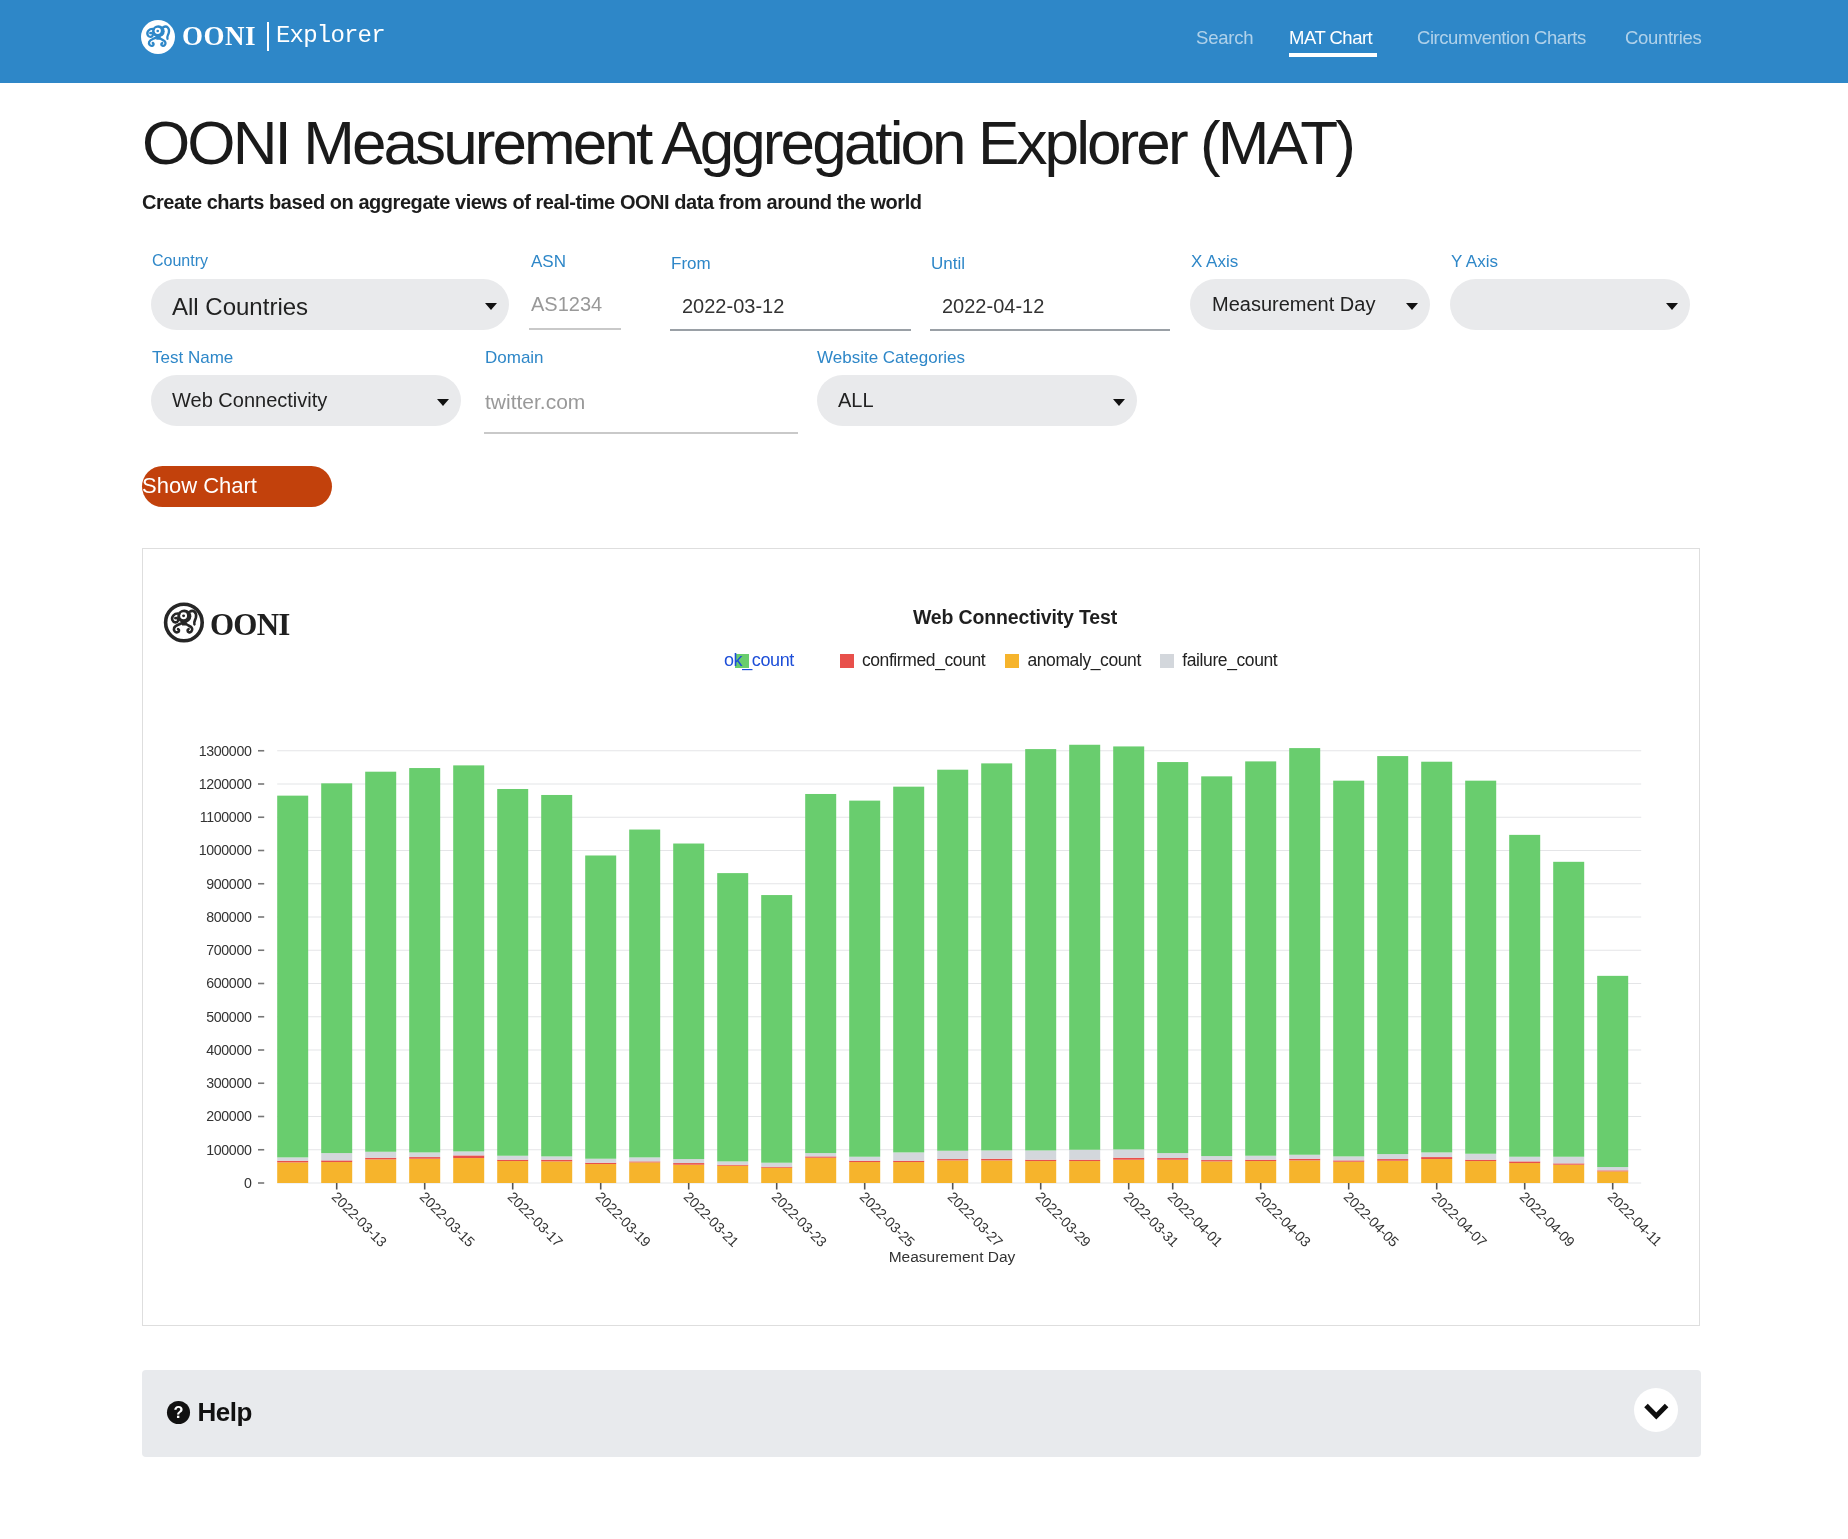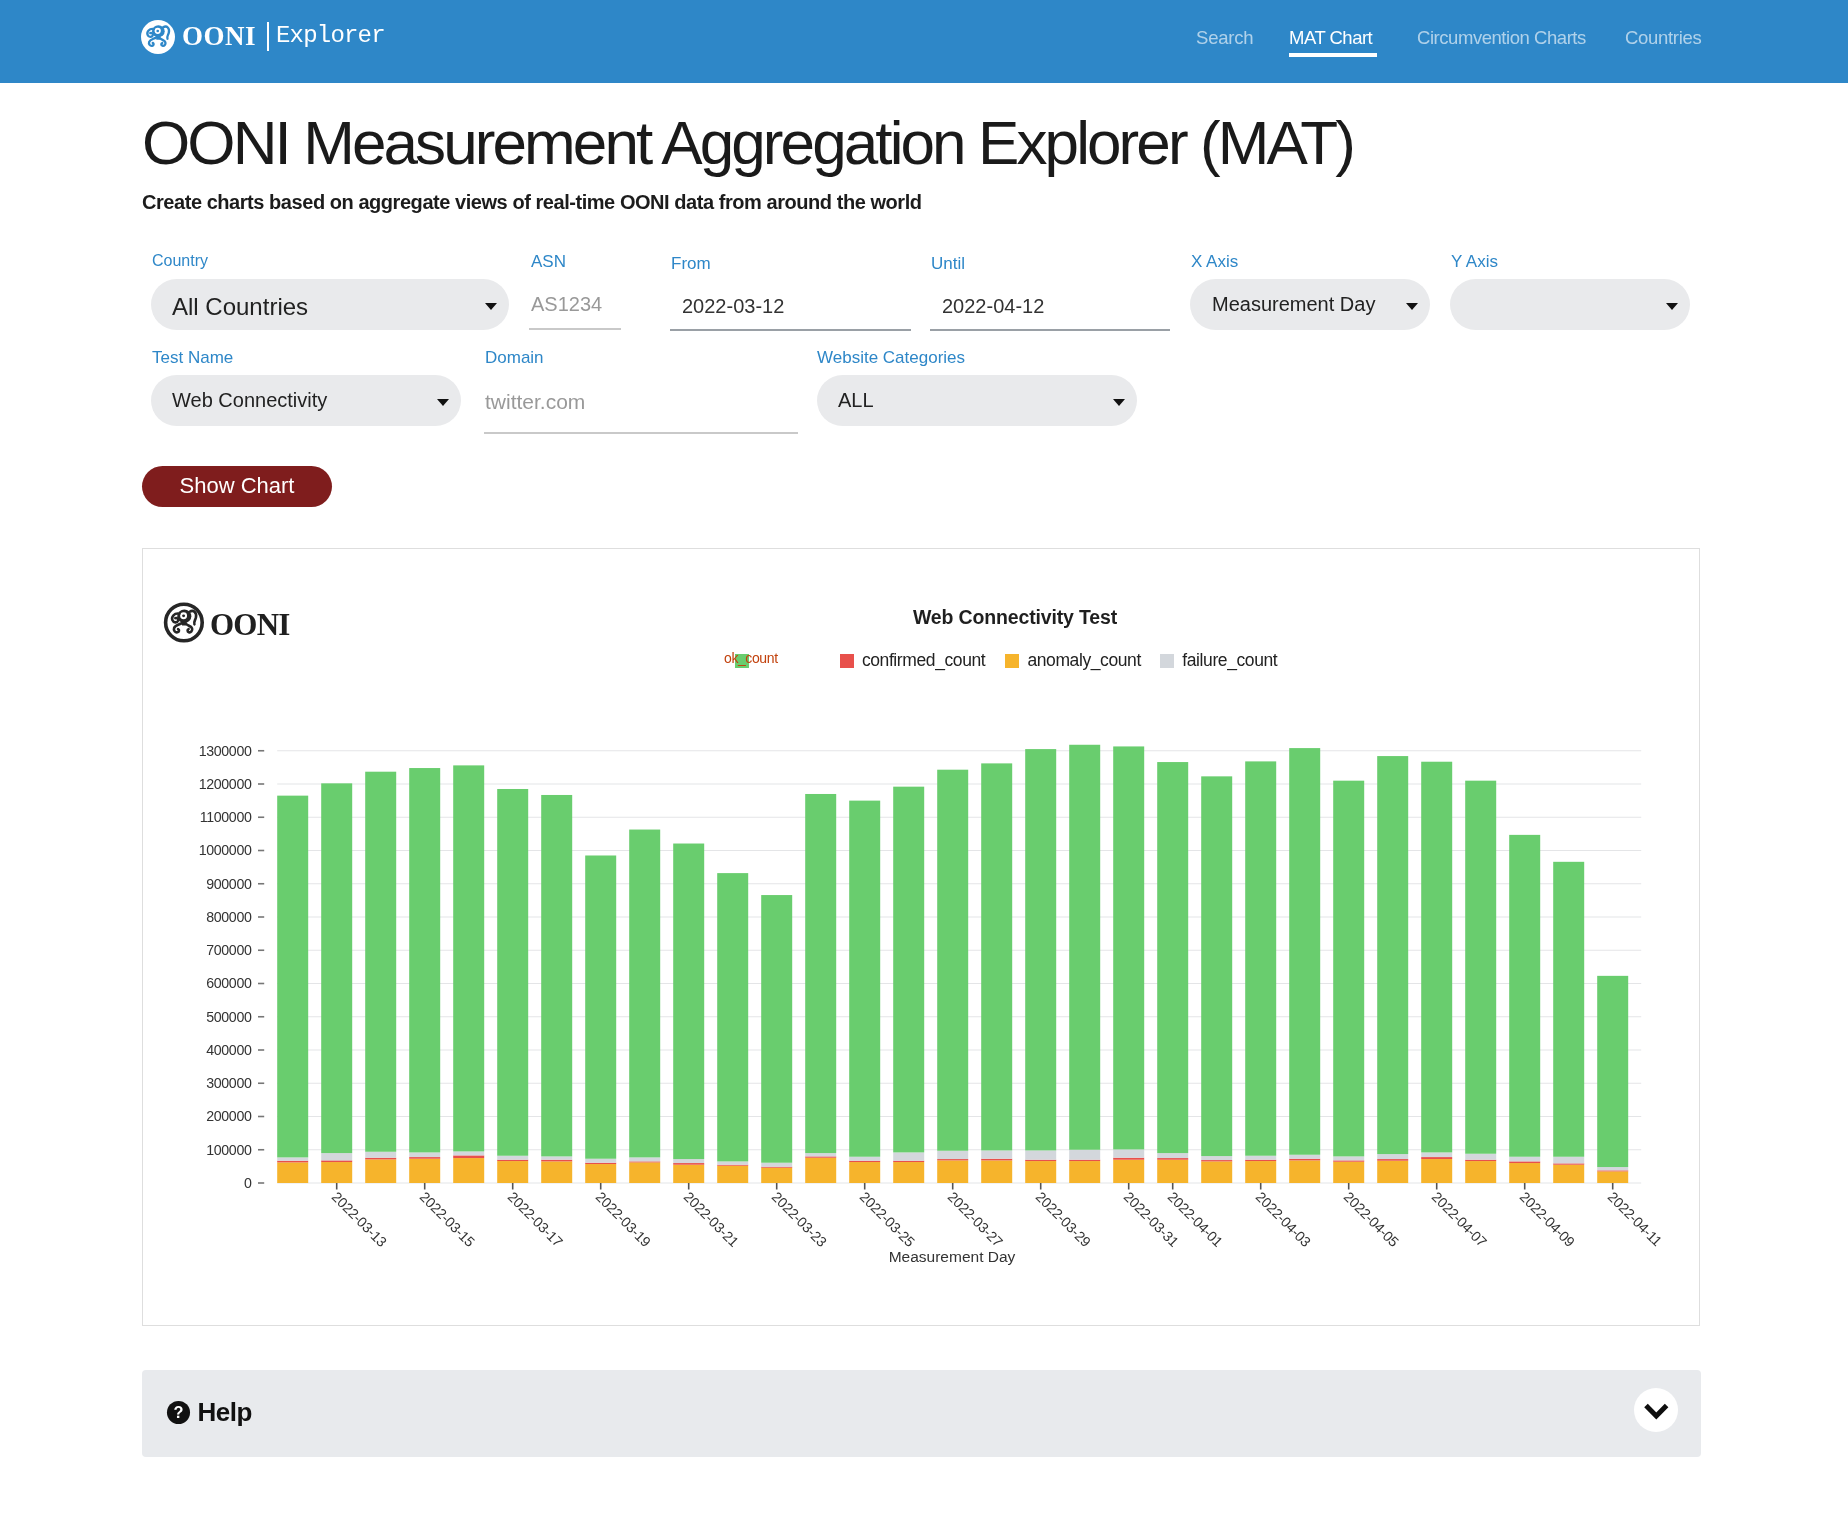--- a/index.html
+++ b/index.html
@@ -68,21 +68,21 @@
 <div class="abs" style="left:172px;top:389px;font-size:20px;color:#222;">Web Connectivity</div>
 <div class="abs" style="left:437px;top:399px;width:0;height:0;border-left:6px solid transparent;border-right:6px solid transparent;border-top:7.5px solid #111;"></div>
 
 <div class="abs" style="left:484px;top:432px;width:314px;height:1.5px;background:#c9c9c9;"></div>
 <div class="abs" style="left:485px;top:390px;font-size:21px;color:#999;">twitter.com</div>
 
 <div class="abs" style="left:817px;top:375px;width:320px;height:51px;background:#e9eaec;border-radius:26px;"></div>
 <div class="abs" style="left:838px;top:389px;font-size:20px;color:#222;">ALL</div>
 <div class="abs" style="left:1113px;top:399px;width:0;height:0;border-left:6px solid transparent;border-right:6px solid transparent;border-top:7.5px solid #111;"></div>
 
-<div class="abs" style="left:142px;top:466px;width:190px;height:41px;background:#7f1d1d;border-radius:21px;color:#fff;font-size:22px;text-align:center;line-height:40px;">Show Chart</div>
+<div class="abs" style="left:142px;top:466px;width:190px;height:41px;background:#c2410c;border-radius:21px;color:#fff;font-size:22px;line-height:40px;">Show Chart</div>
 
 <div class="abs" style="left:142px;top:548px;width:1558px;height:778px;border:1.5px solid #dedede;"></div>
 <svg class="abs" style="left:142px;top:548px;" width="1558" height="778" font-family="Liberation Sans, sans-serif">
 <circle cx="41.900000000000006" cy="74.5" r="18.3" fill="none" stroke="#262626" stroke-width="3.6"></circle>
 <g transform="translate(41.900000000000006,74.5) scale(1.02)">
 <ellipse cx="0.4" cy="-6.2" rx="6.9" ry="6.6" fill="#262626"></ellipse>
 <path d="M -2.4,-2.0 L 2.8,-2.0 L 2.2,3.0 L -1.8,3.0 Z" fill="#262626"></path>
 <circle cx="-0.3" cy="-6.7" r="3.4" fill="#ffffff"></circle>
 <circle cx="-0.3" cy="-6.5" r="1.45" fill="#262626"></circle>
 <path d="M 5.3,-10.3 C 9.8,-13.2 12.8,-9.3 11.8,-4.9 C 11.2,-2.2 9.3,-0.4 10.3,1.8" fill="none" stroke="#262626" stroke-width="2.55" stroke-linecap="round"></path>
@@ -287,21 +287,21 @@
 <line x1="1382.7" y1="635.0" x2="1382.7" y2="641.5" stroke="#555" stroke-width="1.6"></line>
 <text transform="translate(1384.2,642.5) rotate(45)" font-size="14.2" letter-spacing="-0.2" fill="#333333" text-anchor="start" dominant-baseline="hanging">2022-04-09</text>
 <line x1="1470.7" y1="635.0" x2="1470.7" y2="641.5" stroke="#555" stroke-width="1.6"></line>
 <text transform="translate(1472.2,642.5) rotate(45)" font-size="14.2" letter-spacing="-0.2" fill="#333333" text-anchor="start" dominant-baseline="hanging">2022-04-11</text>
 <text x="810" y="714" text-anchor="middle" font-size="15.5" fill="#333333">Measurement Day</text>
 </svg>
 <div class="abs" style="left:210px;top:607px;font-family:'Liberation Serif',serif;font-weight:bold;font-size:31px;color:#1f1f1f;letter-spacing:-0.8px;">OONI</div>
 <div class="abs" id="ctitle" style="left:1015px;top:606px;transform:translateX(-50%);font-size:19.5px;font-weight:600;color:#1f1f1f;letter-spacing:-0.15px;">Web Connectivity Test</div>
 
 <div class="abs" style="left:734.6px;top:654px;width:14px;height:14px;background:#69cd6e;"></div>
-<div class="abs" style="left:724px;top:650px;font-size:14px;color:#c2410c;letter-spacing:-0.4px;">ok_count</div>
+<div class="abs" style="left:724px;top:650px;font-size:18px;color:#1d4ed8;letter-spacing:-0.4px;">ok_count</div>
 <div class="abs" style="left:839.5px;top:654px;width:14px;height:14px;background:#e8504b;"></div>
 <div class="abs" style="left:861.9px;top:650px;font-size:17.5px;color:#222;letter-spacing:-0.4px;">confirmed_count</div>
 <div class="abs" style="left:1004.7px;top:654px;width:14px;height:14px;background:#f6b42c;"></div>
 <div class="abs" style="left:1027.4px;top:650px;font-size:17.5px;color:#222;letter-spacing:-0.4px;">anomaly_count</div>
 <div class="abs" style="left:1159.9px;top:654px;width:14px;height:14px;background:#d3d7dc;"></div>
 <div class="abs" style="left:1182.3px;top:650px;font-size:17.5px;color:#222;letter-spacing:-0.4px;">failure_count</div>
 
 <div class="abs" style="left:142px;top:1370px;width:1559px;height:87px;background:#e8eaed;border-radius:4px;"></div>
 <svg class="abs" style="left:165.5px;top:1400px;" width="25" height="25" viewBox="0 0 26 26">
   <circle cx="13" cy="13" r="12" fill="#111"></circle>

